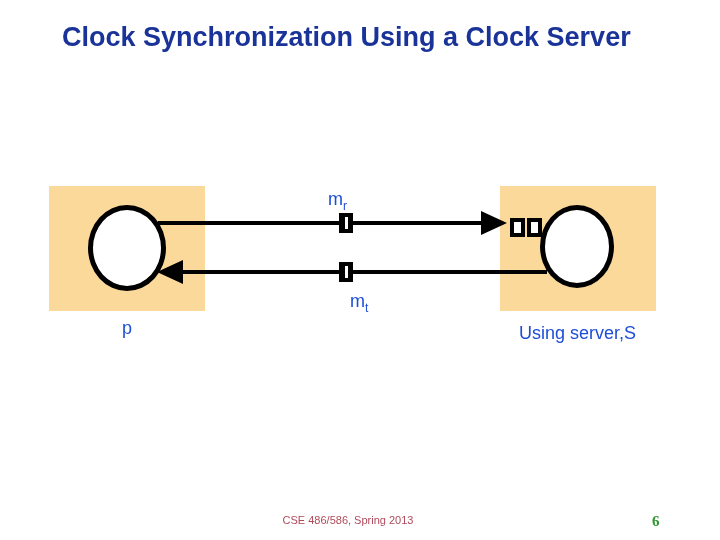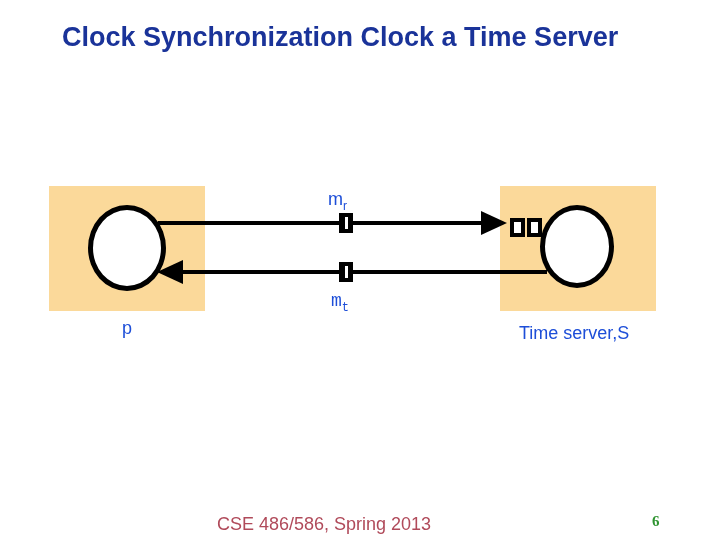--- a/index.html
+++ b/index.html
@@ -53,39 +53,40 @@
     border:4px solid var(--diagram-ink,#000);background:#fff;
   }
   .queue-slot.first{left:510px;top:218px;}
   .queue-slot.second{left:527px;top:218px;}
   .diagram-label{
     position:absolute;color:#1d4ed8;font-size:18px;line-height:1.1;
   }
   .label-process{left:122px;top:319px;}
   .label-server{left:519px;top:324px;}
   .label-msg-request{left:328px;top:190px;}
-  .label-msg-reply{left:331px;top:292px;font-family:Liberation Mono, monospace;}
+  .label-msg-reply{left:350px;top:292px;}
   .diagram-label sub{font-size:12px;line-height:0;}
   .footer-text{
     position:absolute;left:0;top:514px;width:648px;
-    text-align:center;font-size:18px;
+    text-align:center;font-size:11px;
     color:var(--footer,#B04A5A);
+    padding-left:24px;
   }
   .page-number{
     position:absolute;left:652px;top:513px;
     font-family:"Liberation Serif", serif;font-weight:bold;
     font-size:15px;color:var(--page-number,#2F9431);
   }
 </style>
 </head>
 <body>
 
 <div class="slide">
 
-  <div class="page-title">Clock Synchronization Clock a Time Server</div>
+  <div class="page-title">Clock Synchronization Using a Clock Server</div>
 
   <div class="node-box client"></div>
 
   <div class="node-box server"></div>
 
   <div class="msg-line request"></div>
   <div class="arrowhead right"></div>
 
   <div class="msg-line reply"></div>
   <div class="arrowhead left"></div>
@@ -103,18 +104,18 @@
   <div class="node-circle client"></div>
   <div class="node-circle server"></div>
 
   <div class="diagram-label label-msg-request">
     <span>m</span><sub>r</sub>
   </div>
   <div class="diagram-label label-msg-reply">
     <span>m</span><sub>t</sub>
   </div>
   <div class="diagram-label label-process">p</div>
-  <div class="diagram-label label-server">Time server,S</div>
+  <div class="diagram-label label-server">Using server,S</div>
 
   <div class="footer-text">CSE 486/586, Spring 2013</div>
   <div class="page-number">6</div>
 
 </div>
 
 </body></html>

